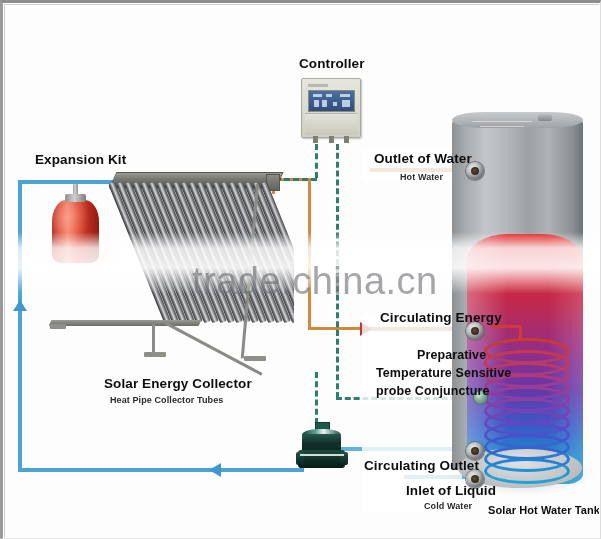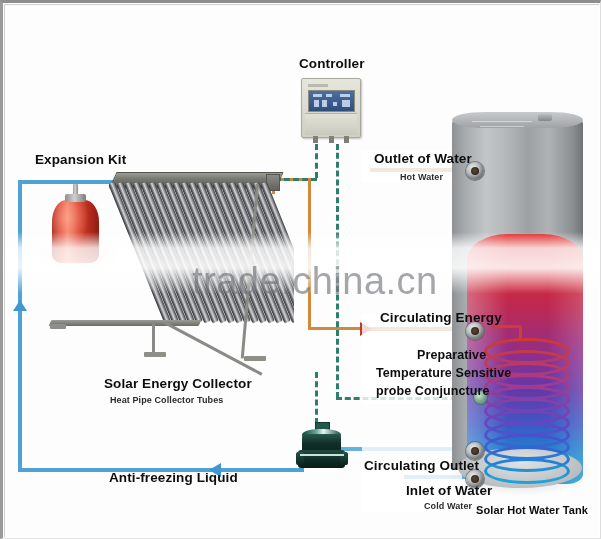--- a/index.html
+++ b/index.html
@@ -413,21 +413,20 @@
       <div class="coll-leg" style="left:120px; top:152px; width:3px; height:110px; transform:rotate(-62deg);"></div>
       <div class="coll-leg" style="left:108px; top:152px; width:3px; height:30px;"></div>
       <div class="coll-foot" style="left:6px; top:152px; width:16px; height:5px;"></div>
       <div class="coll-foot" style="left:100px; top:180px; width:22px; height:5px;"></div>
       <div class="coll-foot" style="left:200px; top:184px; width:22px; height:5px;"></div>
     </div>
 
     <div class="lbl lbl-main" style="left:100px; top:372px;">Solar Energy Collector</div>
     <div class="lbl lbl-sub" style="left:106px; top:391px;">Heat Pipe Collector Tubes</div>
 
-    <div class="lbl lbl-main" style="left:105px; top:466px;">Anti-freezing Liquid</div>
 
     <div class="pipe pipe-orange" style="left:268px; top:174px; width:39px; height:3px;"></div>
     <div class="pipe pipe-orange" style="left:268px; top:174px; width:3px; height:16px;"></div>
     <div class="pipe pipe-orange" style="left:304px; top:174px; width:3px; height:152px;"></div>
     <div class="pipe pipe-orange" style="left:304px; top:323px; width:56px; height:3px;"></div>
     <div class="arrow arrow-right-red" style="left:356px; top:318px;"></div>
 
     <div class="controller" style="left:297px; top:74px; width:58px; height:66px;">
       <div class="ctrl-body">
         <div class="ctrl-topstrip"></div>
@@ -527,23 +526,23 @@
 
     <div class="lbl lbl-mid" style="left:381px; top:344px;margin-left:32px;">Preparative</div>
     <div class="lbl lbl-mid" style="left:372px; top:362px;">Temperature Sensitive</div>
     <div class="lbl lbl-mid" style="left:372px; top:380px;">probe Conjuncture</div>
 
     <div class="pipe pipe-blue-l" style="left:318px; top:443px; width:146px; height:4px;"></div>
     <div class="pipe pipe-blue-l" style="left:318px; top:443px; width:4px; height:4px;"></div>
     <div class="lbl lbl-main" style="left:360px; top:426px;margin-top:28px;">Circulating Outlet</div>
 
     <div class="pipe pipe-blue-l" style="left:400px; top:471px; width:64px; height:4px;"></div>
-    <div class="lbl lbl-main" style="left:402px; top:479px;">Inlet of Water</div>
+    <div class="lbl lbl-main" style="left:402px; top:479px;">Inlet of Liquid</div>
     <div class="lbl lbl-sub" style="left:420px; top:497px;">Cold Water</div>
 
-    <div class="lbl lbl-small" style="left:472px; top:500px;">Solar Hot Water Tank</div>
+    <div class="lbl lbl-small" style="left:484px; top:500px;">Solar Hot Water Tank</div>
 
     <div class="wm-band" style="top:228px; height:62px;"></div>
     <div class="wm-text" style="left:188px; top:240px;margin-top:16px;">trade.china.cn</div>
 
   </div>
   <div class="frame"></div>
 </div>
 
 </body></html>

